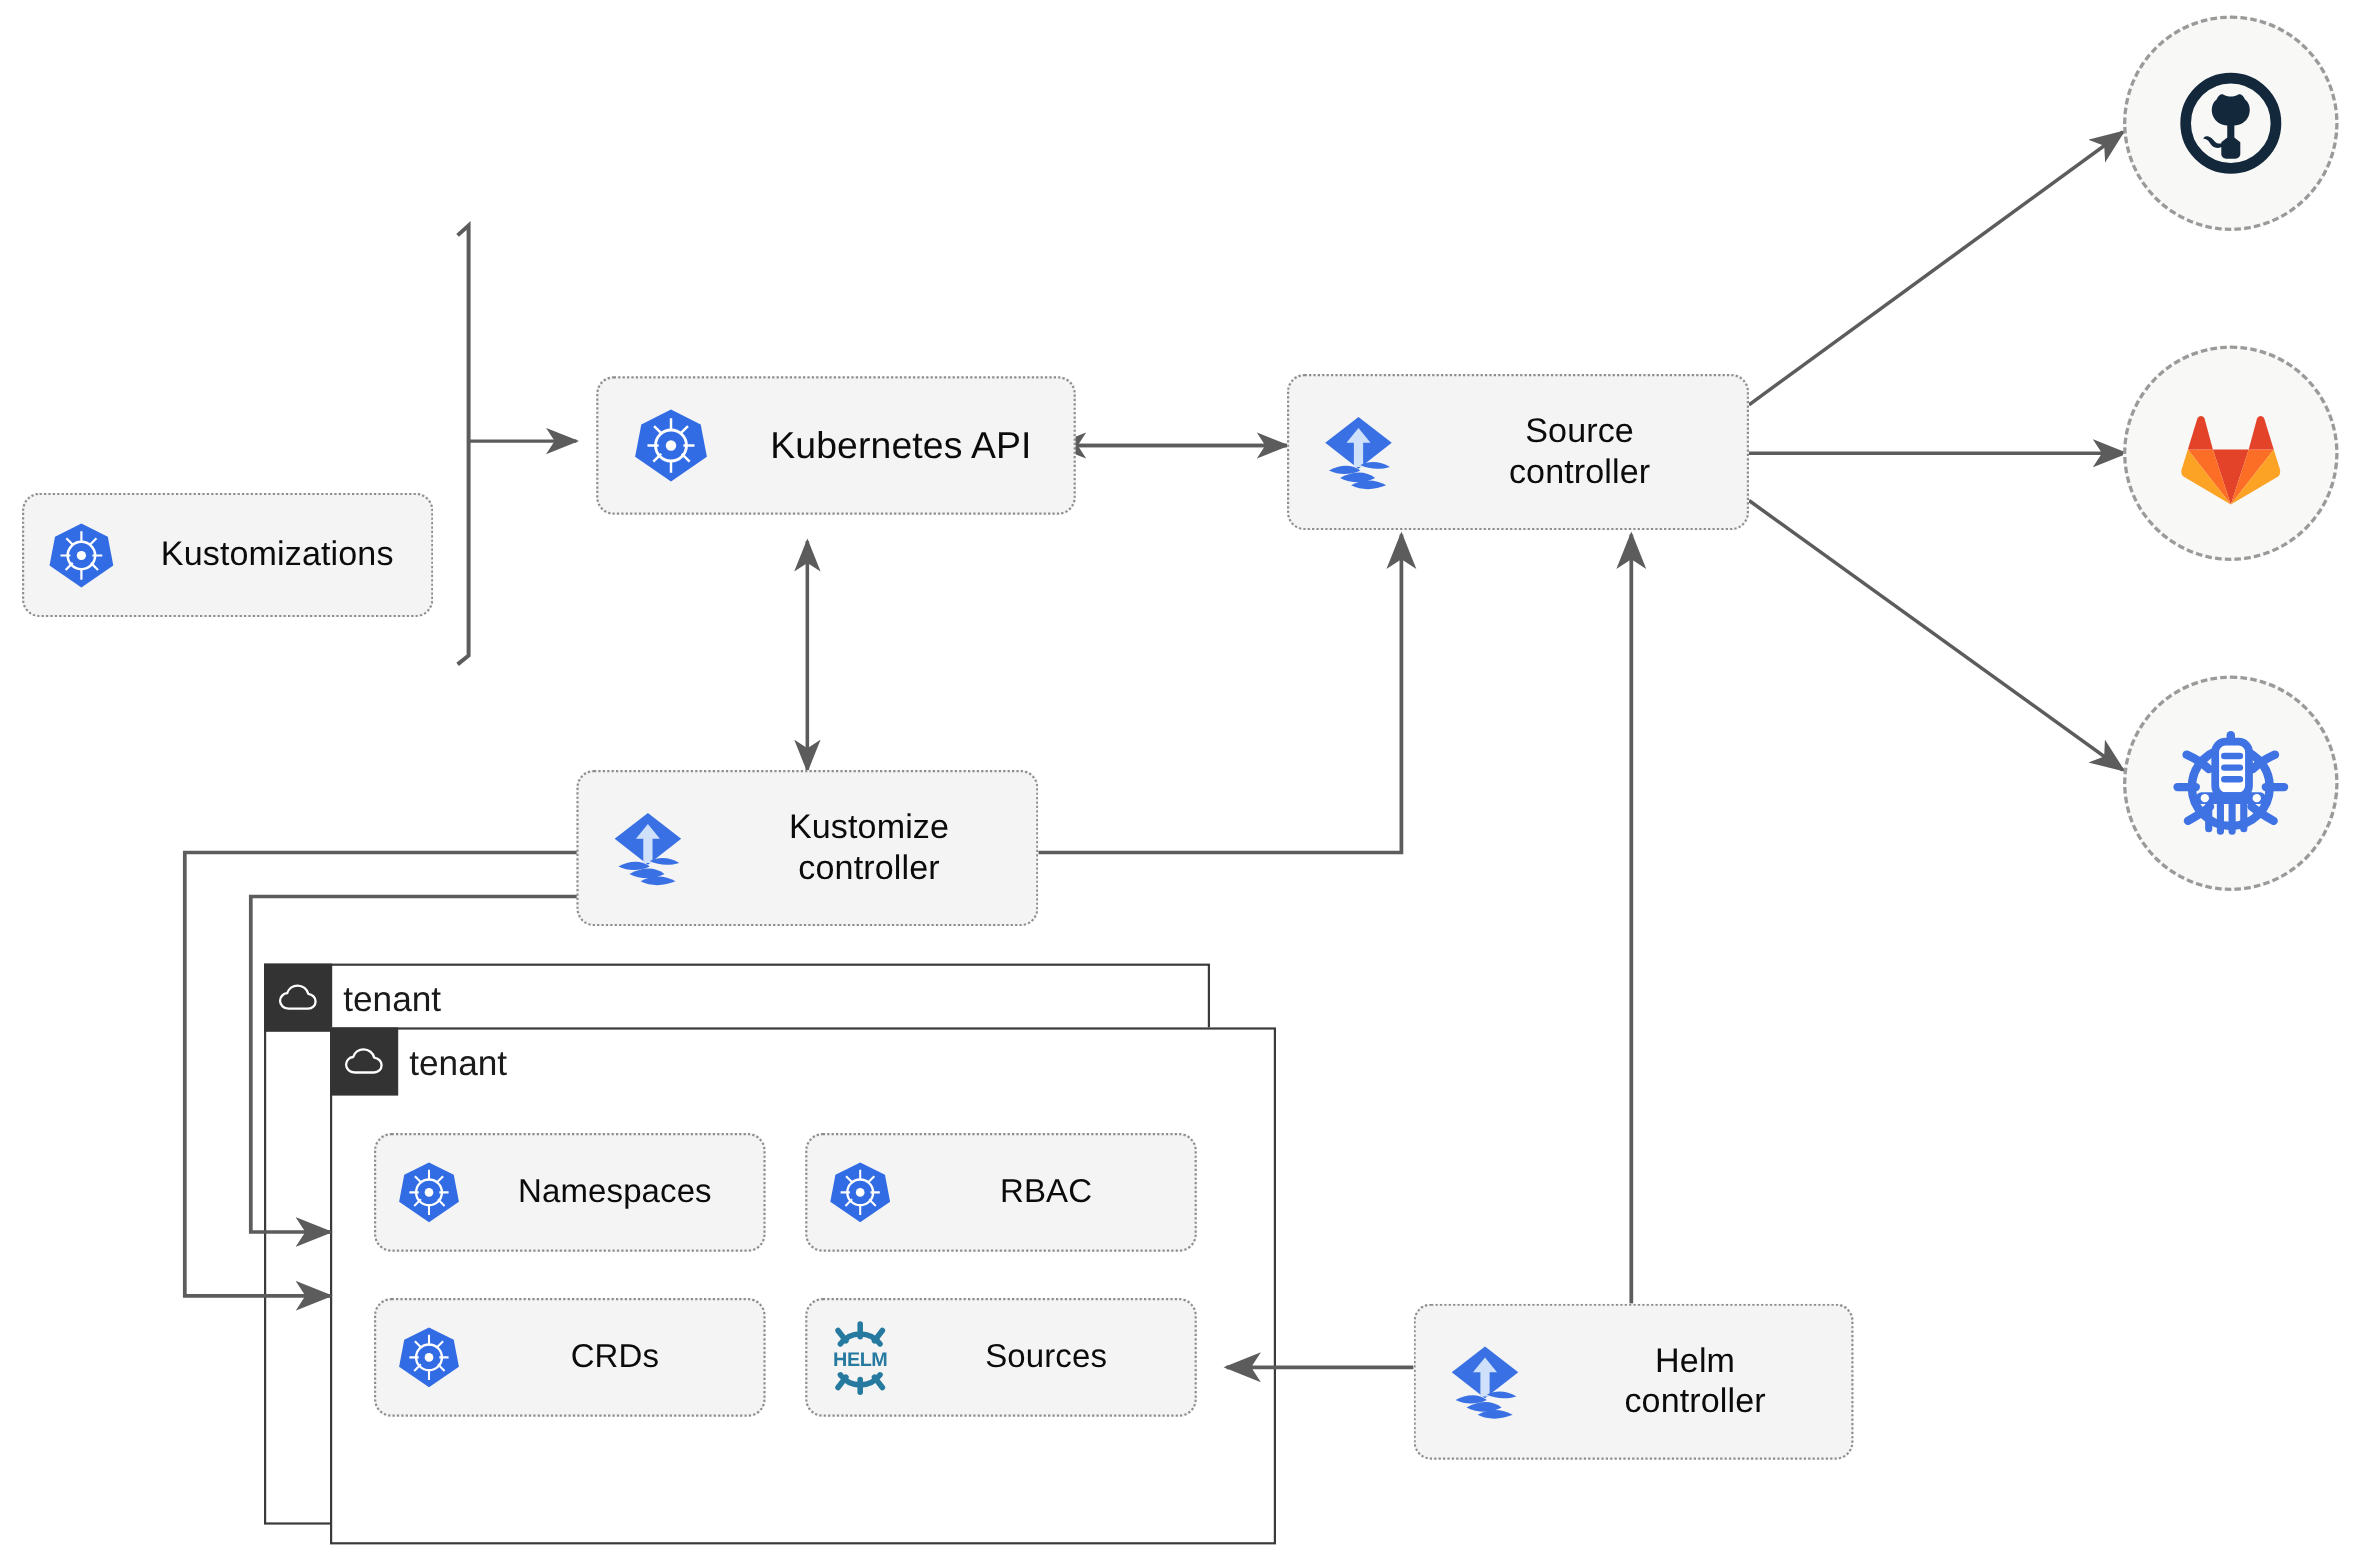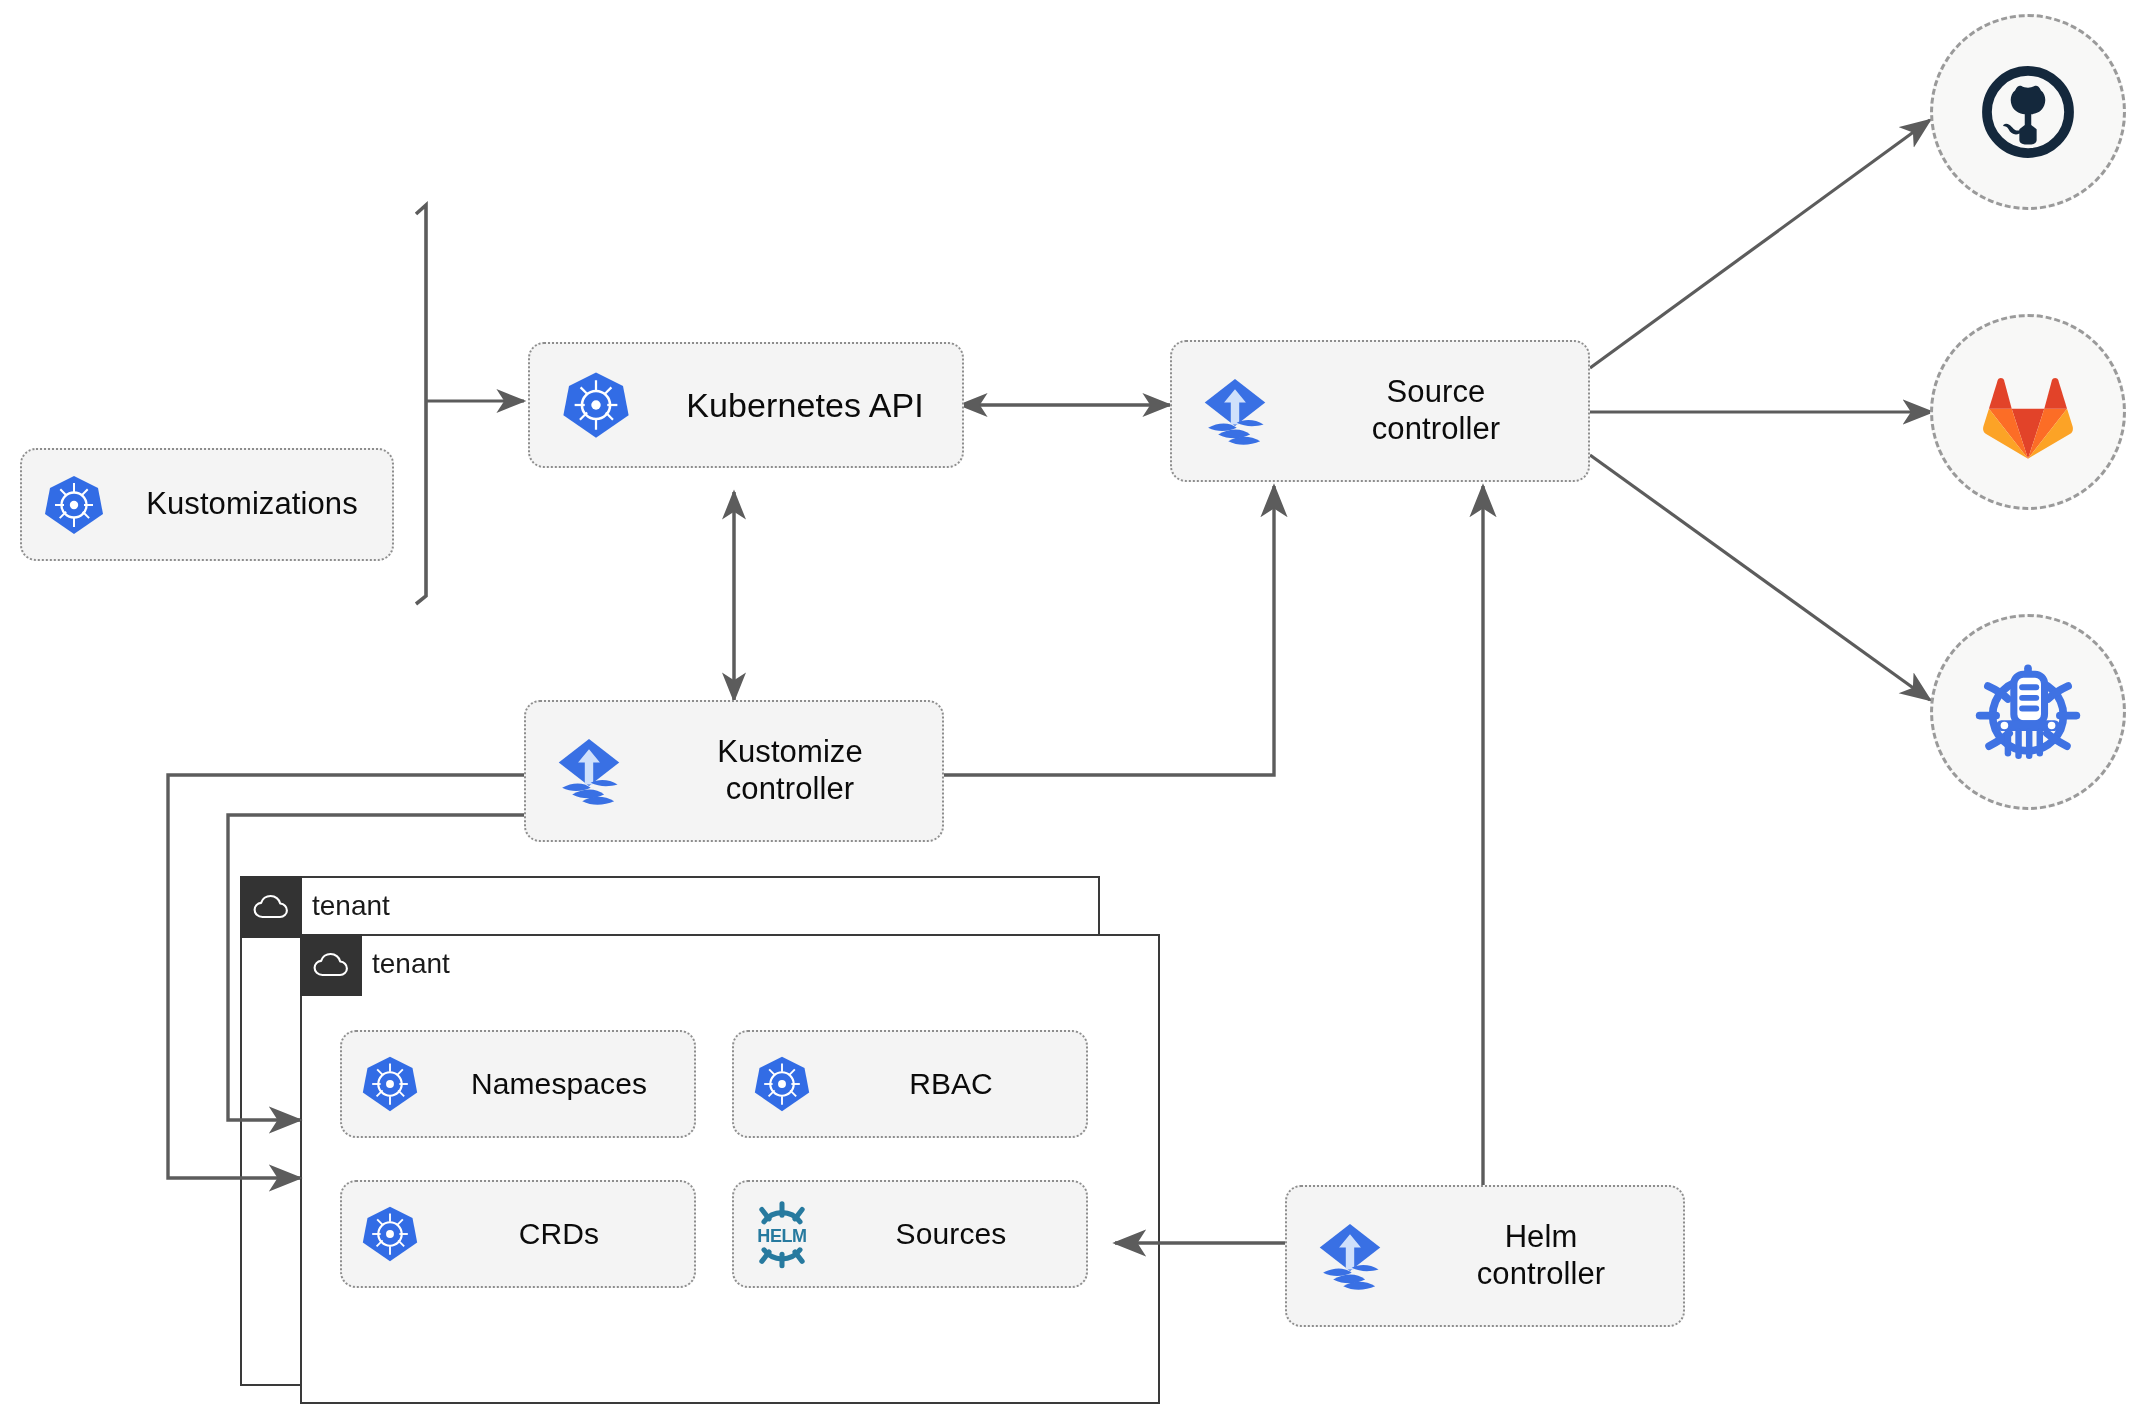--- a/index.html
+++ b/index.html
@@ -64,21 +64,21 @@
   .tenant .bar{
     position:absolute;
     left:-2px;top:-2px;
     width:62px;height:62px;
     background:#333333;
     display:flex;align-items:center;justify-content:center;
   }
   .tenant .tname{
     position:absolute;
     left:70px;top:12px;
-    font-size:28px;
+    font-size:32px;
     color:#1a1a1a;
   }
   
   #wires{position:absolute;left:0;top:0;width:2144px;height:1407px;z-index:4;}
 </style>
 </head>
 <body>
 
 <div id="stage">
 
@@ -135,21 +135,21 @@
           <path d="M40.0 39.4l1.4-1.4 6.4 6.4-1.4 1.4z"></path>
           <path d="M45.0 15.6l1.4 1.4-6.4 6.4-1.4-1.4z"></path>
           <path d="M23.4 38.0l1.4 1.4-6.4 6.4-1.4-1.4z"></path>
           <circle cx="32" cy="32" r="12.5" fill="none" stroke="#ffffff" stroke-width="2.3"></circle>
         </g>
       </svg>
     </span>
     <span class="lbl">Kustomizations</span>
   </div>
 
-  <div class="node" style="left:528px;top:342px;width:436px;height:126px;">
+  <div class="node" style="left:542px;top:342px;width:436px;height:126px;">
     <span class="ico" style="width:132px;">
       <svg width="72" height="72" viewBox="0 0 64 64">
         <polygon points="32,3 56,15 61,41 32,61 3,41 8,15" fill="#326ce5"></polygon>
         <g fill="#ffffff">
           <circle cx="32" cy="32" r="4.2"></circle>
           <path d="M31 10h2v9h-2z"></path>
             <path d="M31 45h2v9h-2z"></path>
           <path d="M13 31h9v2h-9z"></path>
             <path d="M42 31h9v2h-9z"></path>
           <path d="M17.6 17.0l1.4-1.4 6.4 6.4-1.4 1.4z"></path>

